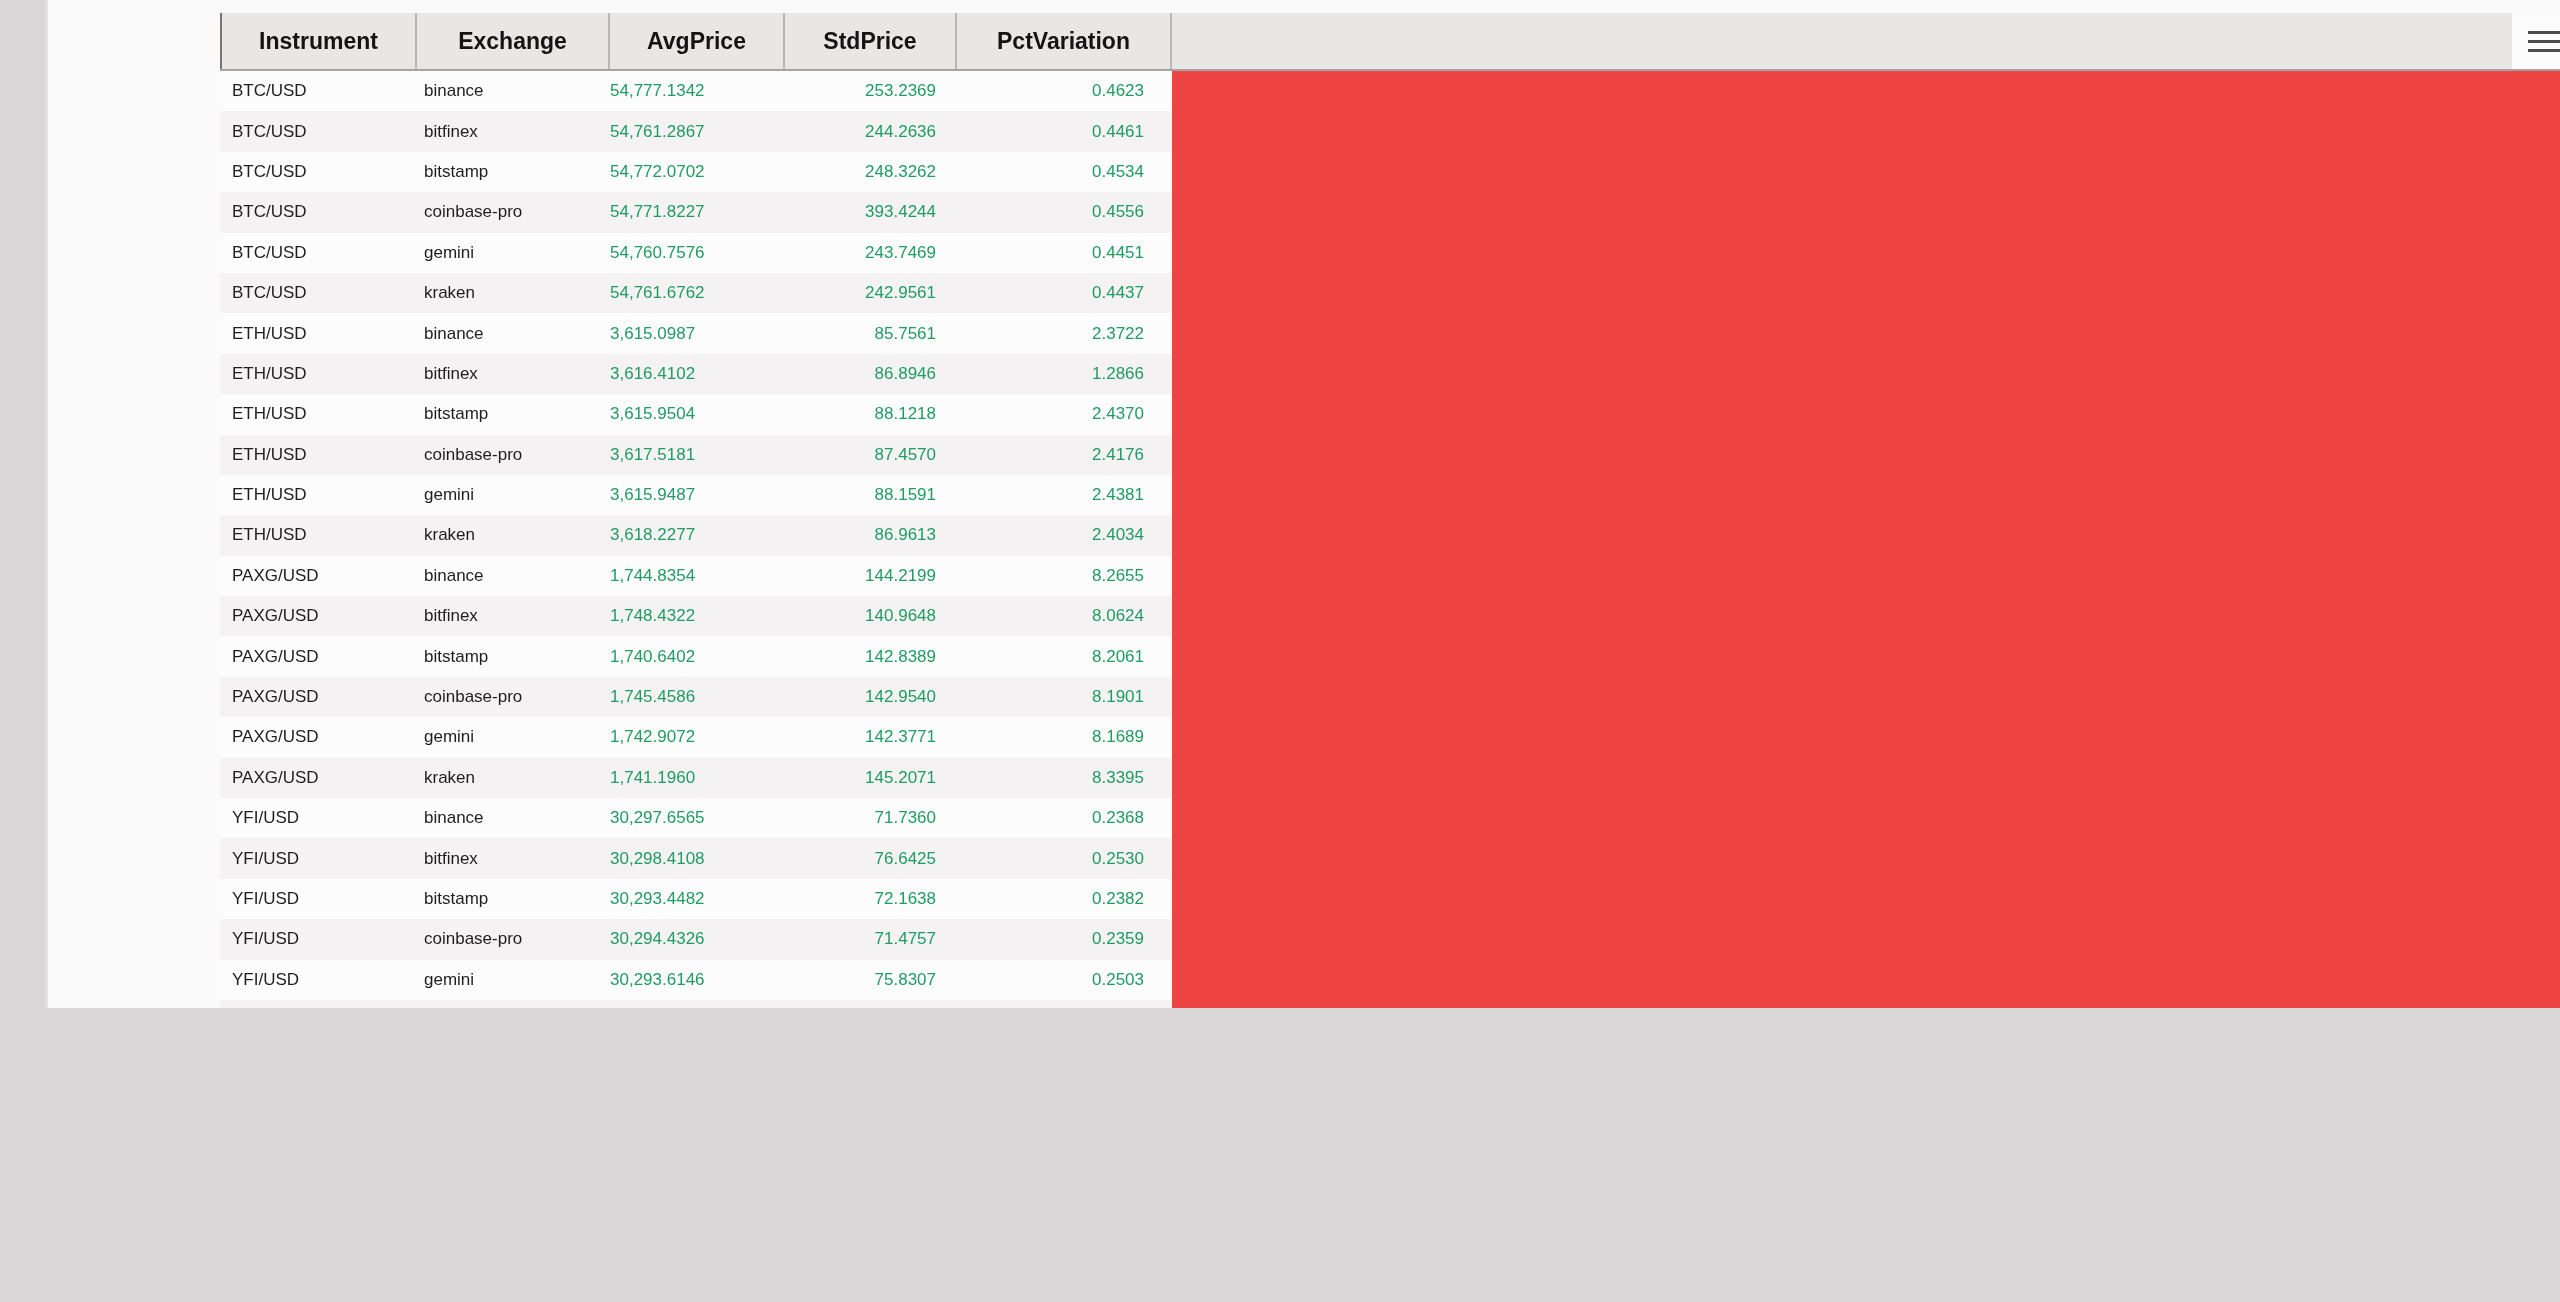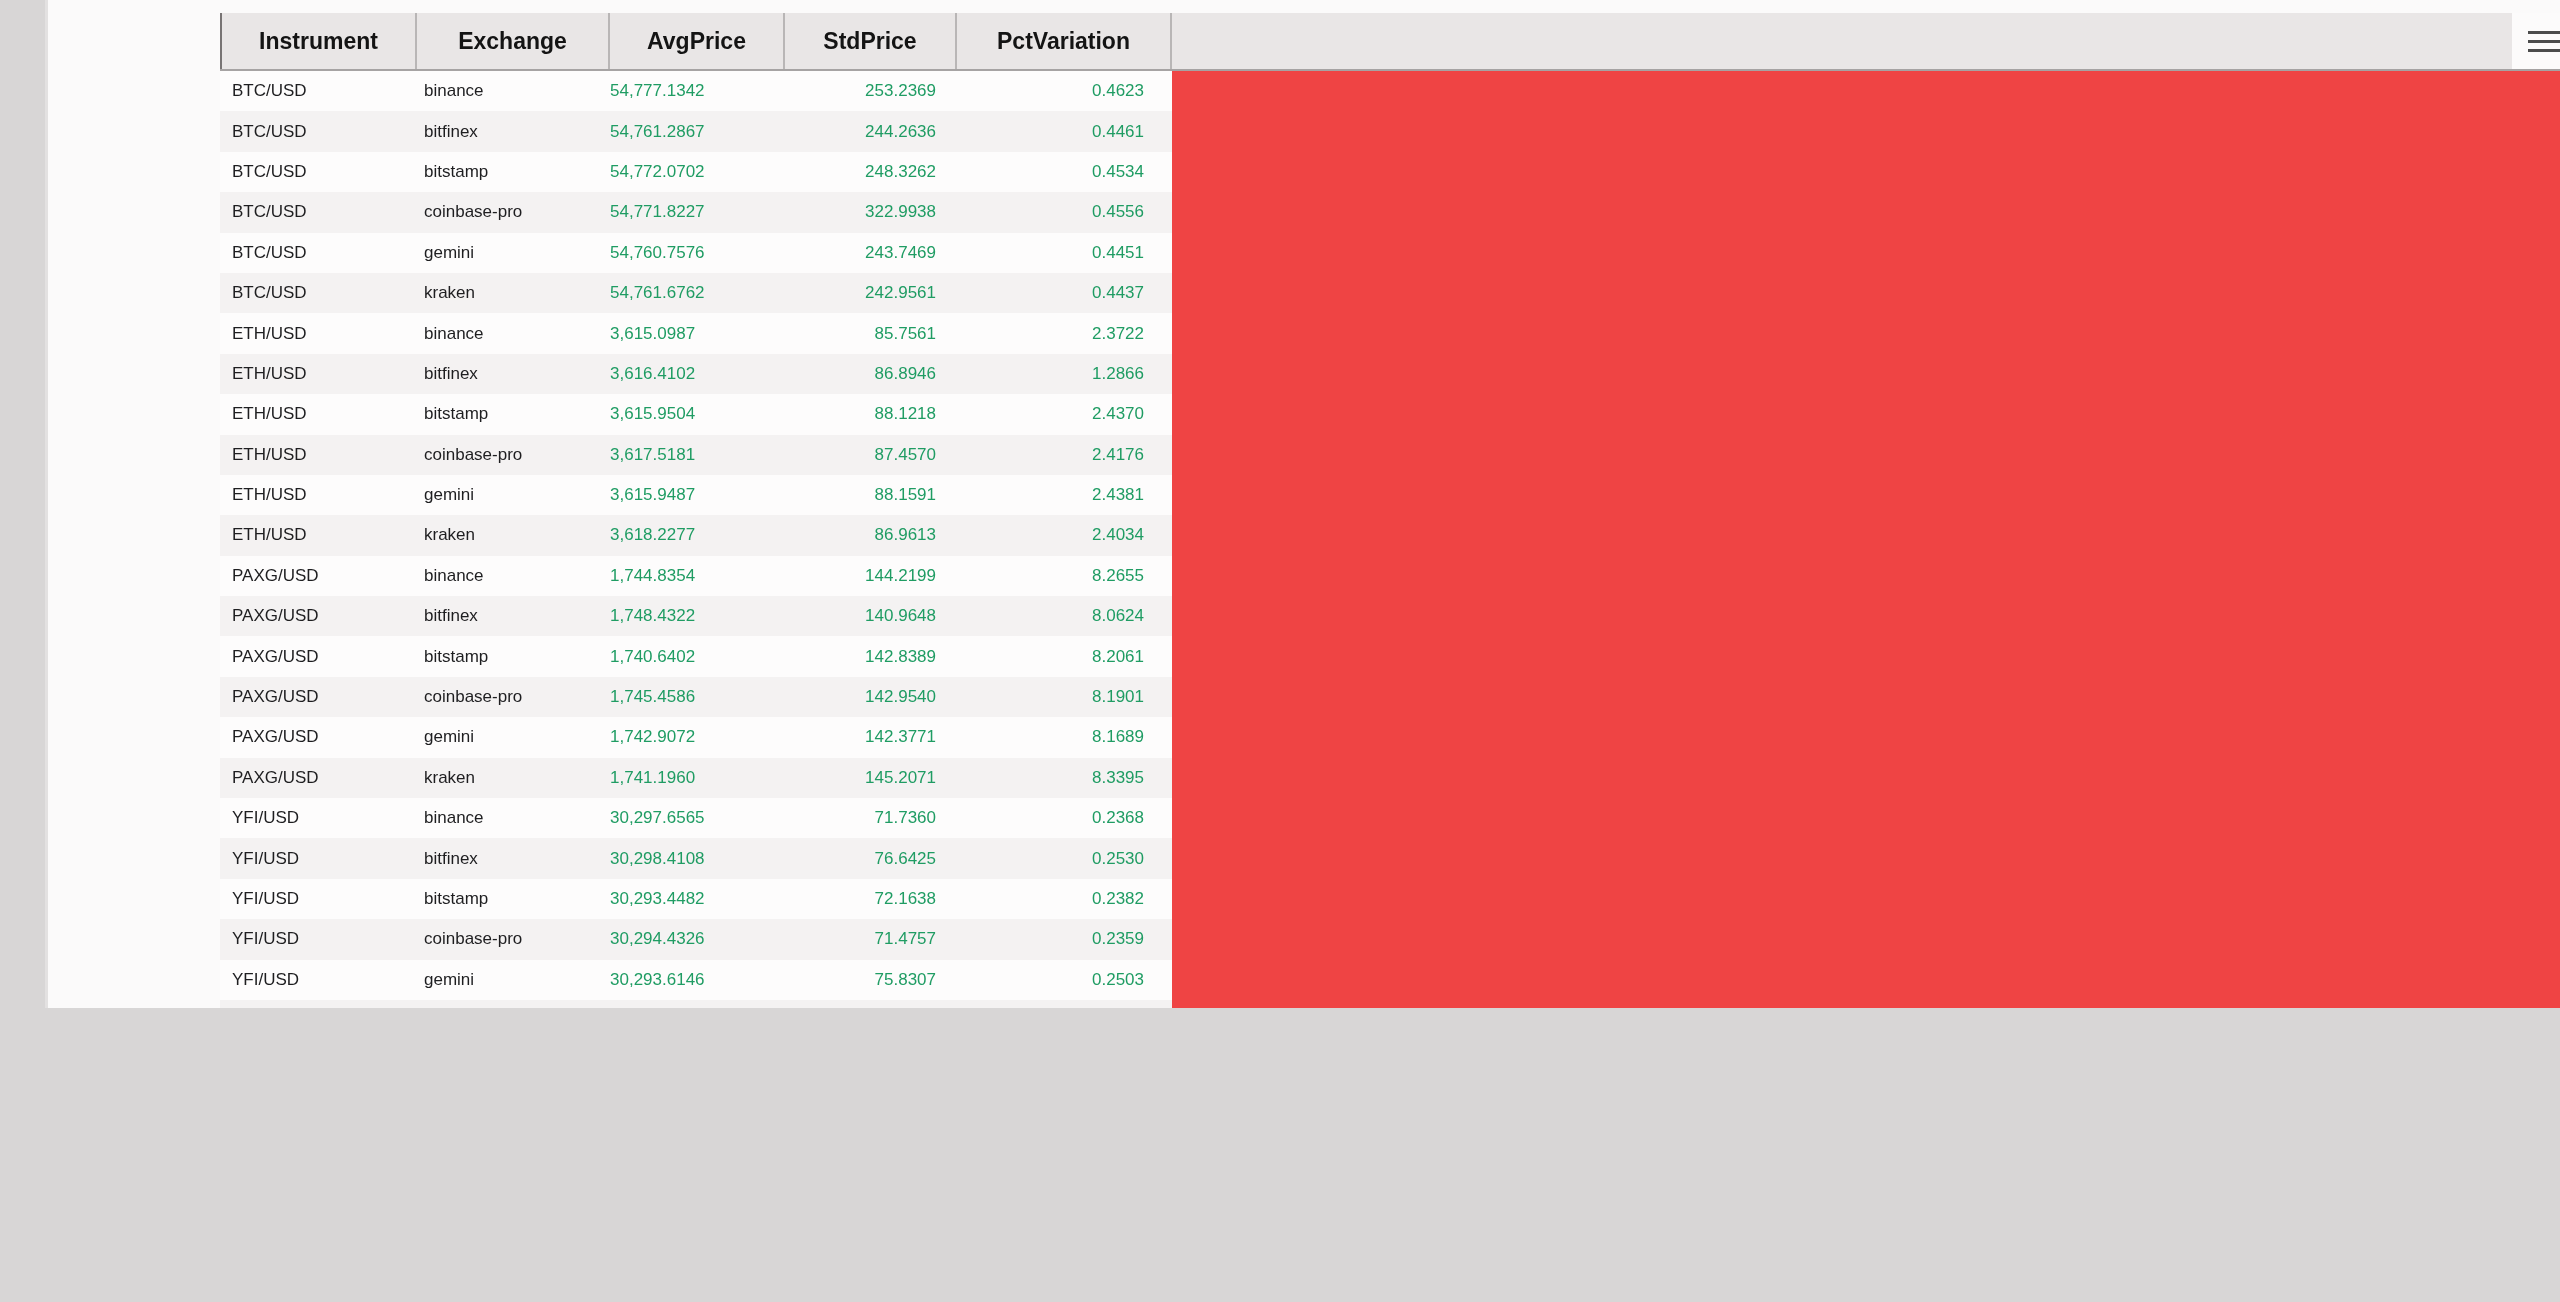--- a/index.html
+++ b/index.html
@@ -120,21 +120,21 @@
       <div class="td exchange">bitstamp</div>
       <div class="td avg num">54,772.0702</div>
       <div class="td std num">248.3262</div>
       <div class="td pct num">0.4534</div>
     </div>
 
     <div class="tr">
       <div class="td instrument">BTC/USD</div>
       <div class="td exchange">coinbase-pro</div>
       <div class="td avg num">54,771.8227</div>
-      <div class="td std num">322.9938</div>
+      <div class="td std num">393.4244</div>
       <div class="td pct num">0.4556</div>
     </div>
 
     <div class="tr">
       <div class="td instrument">BTC/USD</div>
       <div class="td exchange">gemini</div>
       <div class="td avg num">54,760.7576</div>
       <div class="td std num">243.7469</div>
       <div class="td pct num">0.4451</div>
     </div>

